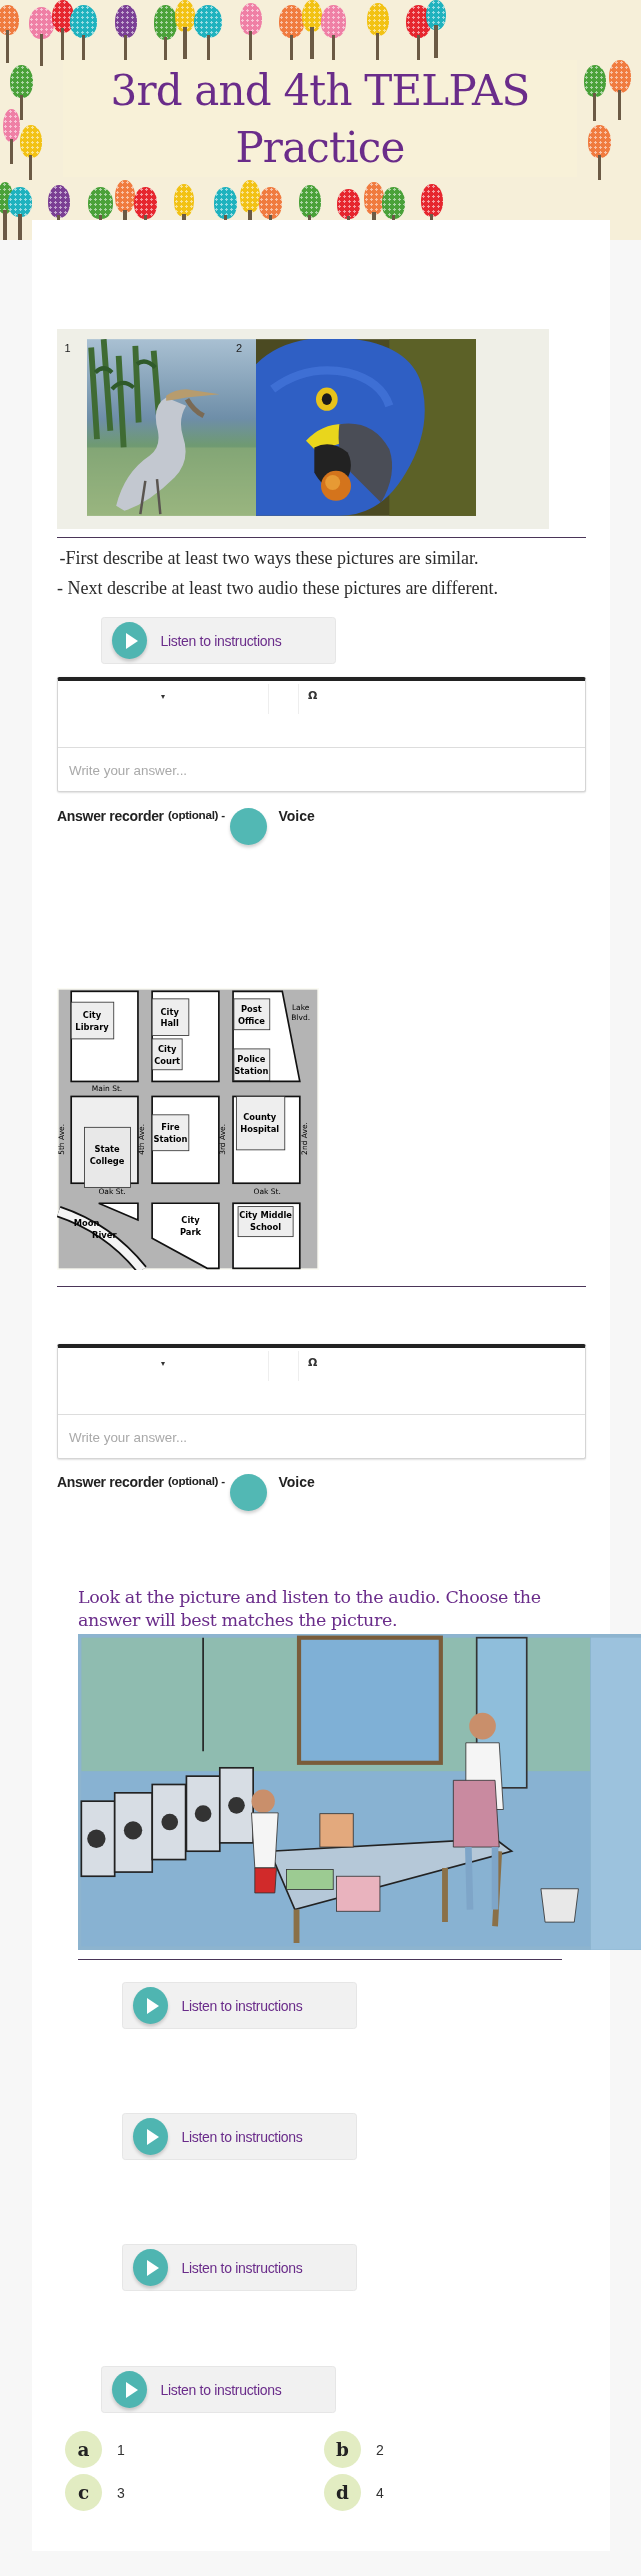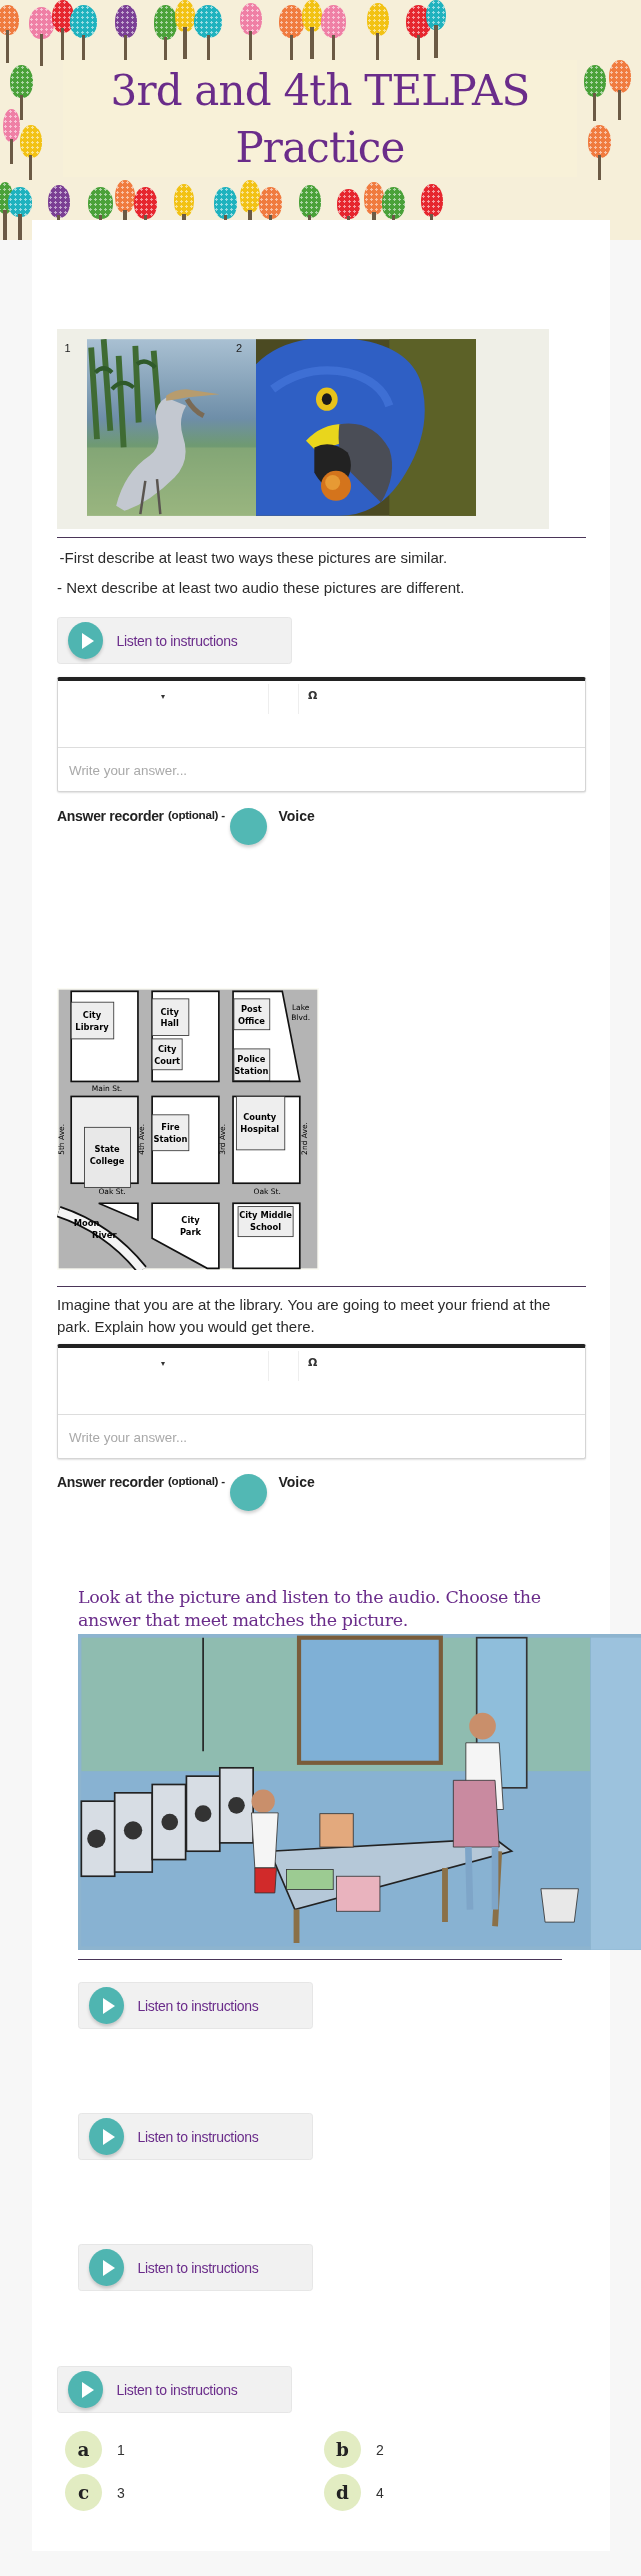--- a/index.html
+++ b/index.html
@@ -13,24 +13,24 @@
   .title-box { position: absolute; left: 63px; top: 60px; width: 514px; height: 117px; background: #f8f1d8; display: flex; flex-direction: column; align-items: center; justify-content: center; }
   .title-box h1 { font-family: "DejaVu Serif", serif; font-weight: normal; color: #6a2c8a; font-size: 42px; line-height: 57px; text-align: center; letter-spacing: -0.8px; }
 
   
   .card { position: absolute; left: 32px; top: 220px; width: 578px; height: 2331px; background: #ffffff; }
 
   .q-title { position: absolute; font-family: "DejaVu Serif", serif; color: #6a2c8a; font-size: 17.5px; line-height: 22.5px; letter-spacing: -0.4px; }
 
   .hr { position: absolute; height: 0.8px; background: #4a3558; }
 
-  .body-text { position: absolute; font-family: Liberation Sans, sans-serif; font-size: 15px; line-height: 22px; color: #2b2b2b; }
-
-  
-  .listen { position: absolute; width: 235px; height: 47px; background: #f1f1f1; border: 0.8px solid #e6e6e6; border-radius: 3.3px; display: flex; align-items: center; cursor: pointer; }
+  .body-text { position: absolute; font-family: Liberation Serif, serif; font-size: 18px; line-height: 22px; color: #2b2b2b; }
+
+  
+  .listen { position: absolute; width: 235px; height: 47px; background: #f1f1f1; border: 0.8px solid #e6e6e6; border-radius: 3.3px; display: flex; align-items: center; cursor: pointer; margin-left: 44px; }
   .listen .play { width: 35px; height: 37px; border-radius: 50%; background: #4fb5b1; margin-left: 10px; box-shadow: 0 2.5px 3.3px rgba(0,0,0,0.18); display: flex; align-items: center; justify-content: center; }
   .listen .play::after { content: ""; border-left: 12.5px solid #ffffff; border-top: 8.3px solid transparent; border-bottom: 8.3px solid transparent; margin-left: 4.2px; }
   .listen .label { margin-left: 13.4px; font-family: "Liberation Sans", sans-serif; font-size: 14px; color: #6a2c8a; letter-spacing: -0.3px; }
 
   
   .editor { position: absolute; width: 529px; height: 115px; border: 0.8px solid #d5d5d5; border-top: 4.2px solid #222222; border-radius: 2.5px; box-shadow: 0 0.8px 1.7px rgba(0,0,0,0.12); background: #fff; }
   .editor .toolbar { position: absolute; left: 0; top: 0; width: 100%; height: 67px; border-bottom: 1.7px solid #dddddd; }
   .editor .tb-dropdown { position: absolute; left: 0; top: 0; width: 210px; height: 32px; display: flex; align-items: center; justify-content: center; cursor: pointer; }
   .editor .tb-dropdown::after { content: ""; border-top: 4.2px solid #333; border-left: 2.9px solid transparent; border-right: 2.9px solid transparent; }
   .editor .tb-sep1 { position: absolute; left: 210px; top: 3.3px; width: 0.8px; height: 30px; background: #eeeeee; }
@@ -342,42 +342,41 @@
         <text x="160" y="296" text-anchor="middle">Park</text>
       <rect x="211" y="258" width="80" height="78" fill="#fff" stroke="#111" stroke-width="2"></rect>
       <rect x="217" y="262" width="66" height="36" fill="#eee" stroke="#333"></rect>
       <text x="250" y="276" text-anchor="middle">City Middle</text>
         <text x="250" y="290" text-anchor="middle">School</text>
     </svg>
   </div>
 
   <div class="hr" style="left:25px;top:1066px;width:529px"></div>
 
-  <div class="body-text" style="left:25px;top:1074px;width:529px">Imagine that you are at the library. You are going to meet your friend at the park. Explain how you would get there.</div>
 
   <div class="editor" style="left:25px;top:1124px">
     <div class="toolbar">
       <div class="tb-dropdown">
           <span></span>
         </div>
       <div class="tb-sep1"></div>
       <div class="tb-sep2"></div>
       <div class="tb-omega">Ω</div>
     </div>
     <input class="answer" type="text" placeholder="Write your answer..." style="">
   </div>
 
   <div class="recorder" style="left:25px;top:1254px">
     <span class="rlabel">Answer recorder</span>
     <span class="rlabel ropt" style="margin-left:4.2px">(optional) -</span>
     <span class="rdot"></span>
     <span class="rvoice">Voice</span>
   </div>
 
-  <div class="q-title" style="left:46px;top:1366px;width:501px">Look at the picture and listen to the audio. Choose the answer that meet matches the picture.</div>
+  <div class="q-title" style="left:46px;top:1366px;width:501px">Look at the picture and listen to the audio. Choose the answer will best matches the picture.</div>
 
   <div class="img" style="left:46px;top:1414px;width:563px;height:316px;background:#8db4cf">
     <svg width="563" height="316" viewBox="0 0 675 378">
       <rect x="4" y="4" width="610" height="370" fill="#88b2d2"></rect>
       <rect x="4" y="4" width="610" height="160" fill="#8fbcb0"></rect>
       <rect x="615" y="4" width="60" height="374" fill="#9cc2dd"></rect>
       <rect x="265" y="4" width="170" height="150" fill="#7fb0d6" stroke="#7a5c3a" stroke-width="5"></rect>
       <rect x="478" y="4" width="60" height="180" fill="#8fbedb" stroke="#333" stroke-width="2"></rect>
       <line x1="150" y1="4" x2="150" y2="140" stroke="#222" stroke-width="2"></line>
       <g fill="#d7dde4" stroke="#222" stroke-width="2">

